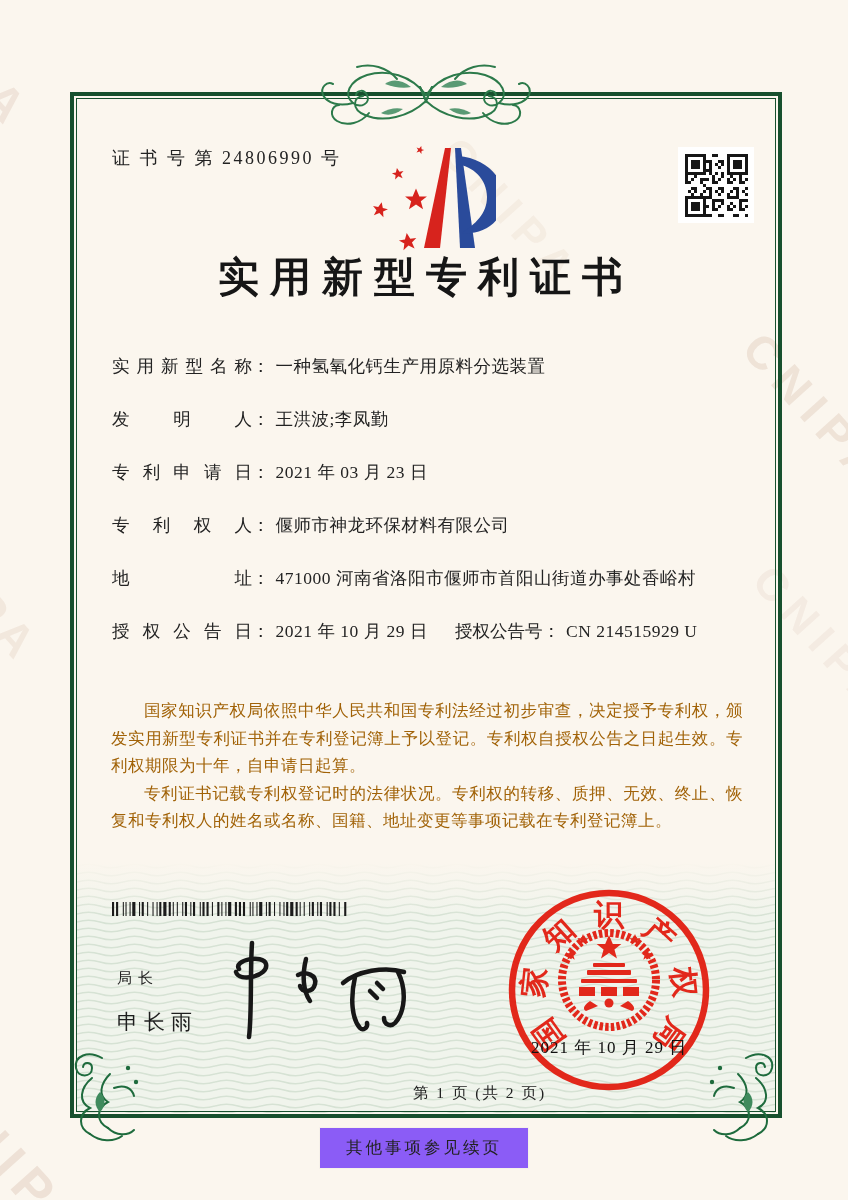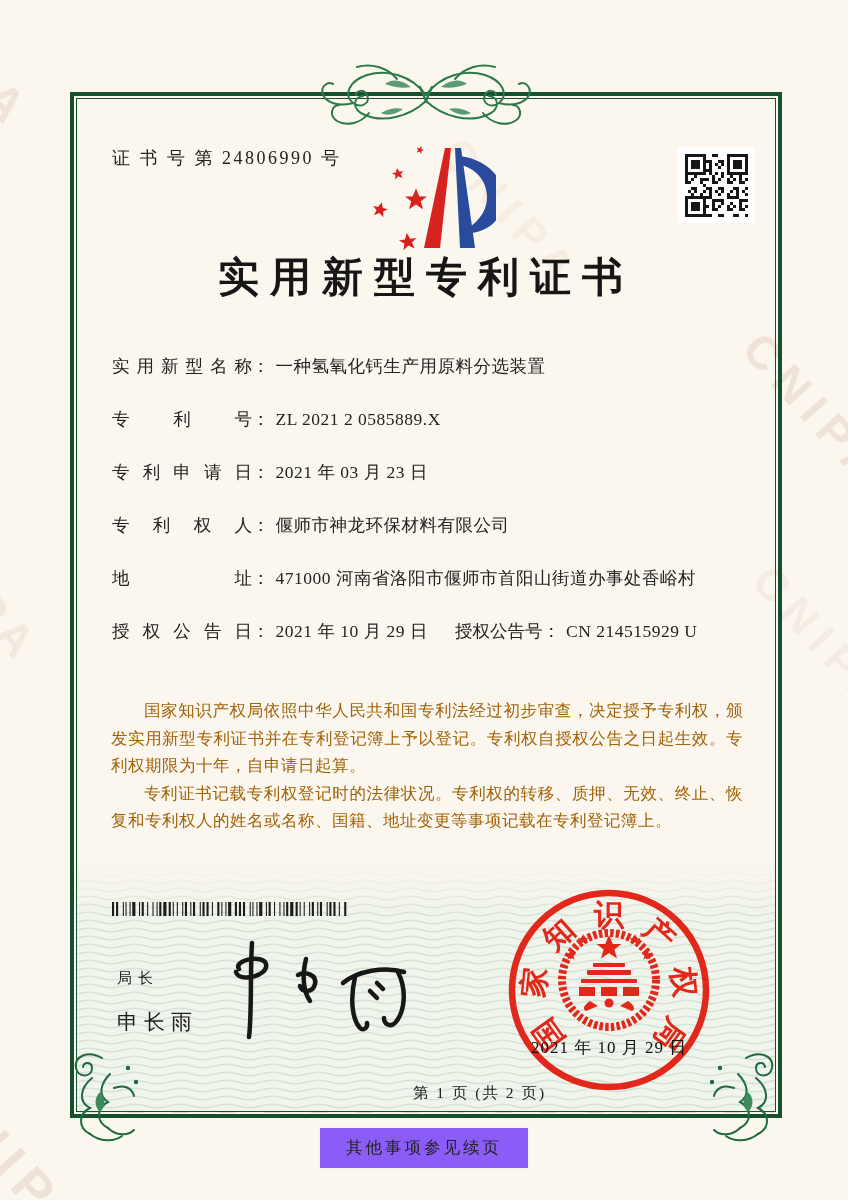--- a/index.html
+++ b/index.html
@@ -339,21 +339,21 @@
       </svg>
   </div>
 
   <div id="title">实用新型专利证书</div>
 
   <div id="fields">
     <div class="frow">
       <span class="flabel">实用新型名称</span><span>：</span><span class="fvalue">一种氢氧化钙生产用原料分选装置</span>
     </div>
     <div class="frow">
-      <span class="flabel">专利号</span><span>：</span><span class="fvalue">ZL 2021 2 0585889.X</span>
+      <span class="flabel">发明人</span><span>：</span><span class="fvalue">王洪波;李凤勤</span>
     </div>
     <div class="frow">
       <span class="flabel">专利申请日</span><span>：</span><span class="fvalue">2021 年 03 月 23 日</span>
     </div>
     <div class="frow">
       <span class="flabel">专利权人</span><span>：</span><span class="fvalue">偃师市神龙环保材料有限公司</span>
     </div>
     <div class="frow">
       <span class="flabel">地址</span><span>：</span><span class="fvalue">471000 河南省洛阳市偃师市首阳山街道办事处香峪村</span>
     </div>

